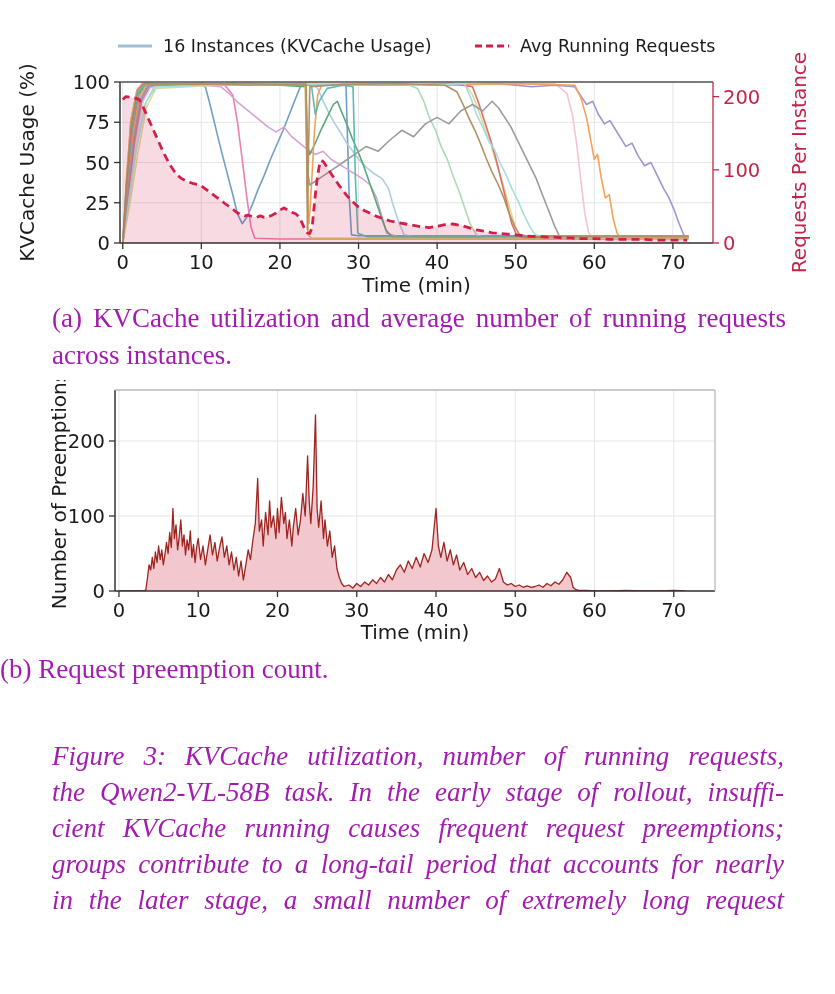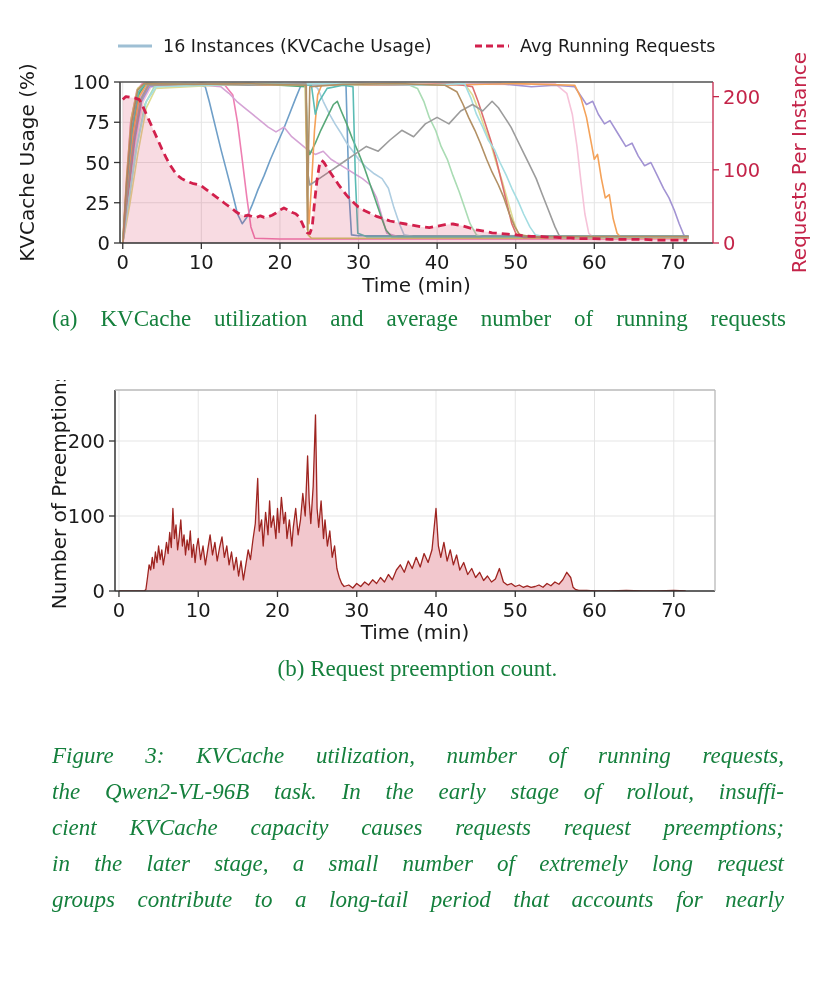--- a/index.html
+++ b/index.html
@@ -1,24 +1,24 @@
 <!DOCTYPE html>
 <html><head>
 <meta charset="utf-8">
 <style>
   html,body{margin:0;padding:0;background:#ffffff;}
   .page{position:relative;width:835px;height:994px;background:#ffffff;overflow:hidden;
         font-family:"Liberation Serif",serif;color:#0a0a0a;}
   svg{display:block;position:absolute;left:0;}
   #chartA{top:0;}
   #chartB{top:380px;}
-  .caption{position:absolute;font-size:23px;color:#15803d;}
+  .caption{position:absolute;font-size:27px;color:#a21caf;}
   #cap-a{top:300px;left:52px;width:734px;line-height:37px;}
   #fig-cap{top:738px;left:52px;width:732px;line-height:36px;font-style:italic;}
-  #cap-b{top:654px;left:0;width:835px;text-align:center;line-height:30px;}
+  #cap-b{top:654px;left:0;width:835px;line-height:30px;}
   .cap-line{text-align:justify;text-align-last:justify;}
   .cap-line.last{text-align-last:left;}
   text{font-family:"DejaVu Sans",sans-serif;}
 </style>
 </head>
 <body>
 
 <div class="page">
   <svg id="chartA" width="835" height="300">
       <g>
@@ -105,20 +105,21 @@
       <g>
         <line x1="118" y1="46" x2="152" y2="46" stroke="#9ebfd4" stroke-width="3"></line>
         <text x="163" y="52" font-size="17.5" fill="#1a1a1a" text-anchor="start">16 Instances (KVCache Usage)</text>
         <line x1="475" y1="46" x2="509" y2="46" stroke="#d2204c" stroke-width="3" stroke-dasharray="7 4"></line>
         <text x="520" y="52" font-size="17.5" fill="#1a1a1a" text-anchor="start">Avg Running Requests</text>
       </g>
     </svg>
 
   <div id="cap-a" class="caption">
       <div class="cap-line">(a) KVCache utilization and average number of running requests</div>
+      <div class="cap-line last">across instances.</div>
     </div>
 
   <svg id="chartB" width="835" height="266">
       <g>
         <line x1="118.96301188903567" y1="10" x2="118.96301188903567" y2="211" stroke="#e5e5e5" stroke-width="1"></line>
         <line x1="198.223249669749" y1="10" x2="198.223249669749" y2="211" stroke="#e5e5e5" stroke-width="1"></line>
         <line x1="277.48348745046235" y1="10" x2="277.48348745046235" y2="211" stroke="#e5e5e5" stroke-width="1"></line>
         <line x1="356.7437252311757" y1="10" x2="356.7437252311757" y2="211" stroke="#e5e5e5" stroke-width="1"></line>
         <line x1="436.003963011889" y1="10" x2="436.003963011889" y2="211" stroke="#e5e5e5" stroke-width="1"></line>
         <line x1="515.2642007926024" y1="10" x2="515.2642007926024" y2="211" stroke="#e5e5e5" stroke-width="1"></line>
@@ -168,18 +169,18 @@
         <text x="66" y="110.5" font-size="20" fill="#1a1a1a" text-anchor="middle" transform="rotate(-90 66 110.5)">Number of Preemptions</text>
       </g>
     </svg>
 
   <div id="cap-b" class="caption">
     <span>(b) Request preemption count.</span>
   </div>
 
   <div id="fig-cap" class="caption">
       <div class="cap-line">Figure 3: KVCache utilization, number of running requests,</div>
-      <div class="cap-line">the Qwen2-VL-96B task. In the early stage of rollout, insuffi-</div>
-      <div class="cap-line">cient KVCache capacity causes requests request preemptions;</div>
+      <div class="cap-line">the Qwen2-VL-58B task. In the early stage of rollout, insuffi-</div>
+      <div class="cap-line">cient KVCache running causes frequent request preemptions;</div>
+      <div class="cap-line">groups contribute to a long-tail period that accounts for nearly</div>
       <div class="cap-line">in the later stage, a small number of extremely long request</div>
-      <div class="cap-line">groups contribute to a long-tail period that accounts for nearly</div>
     </div>
 </div>
 
 </body></html>

